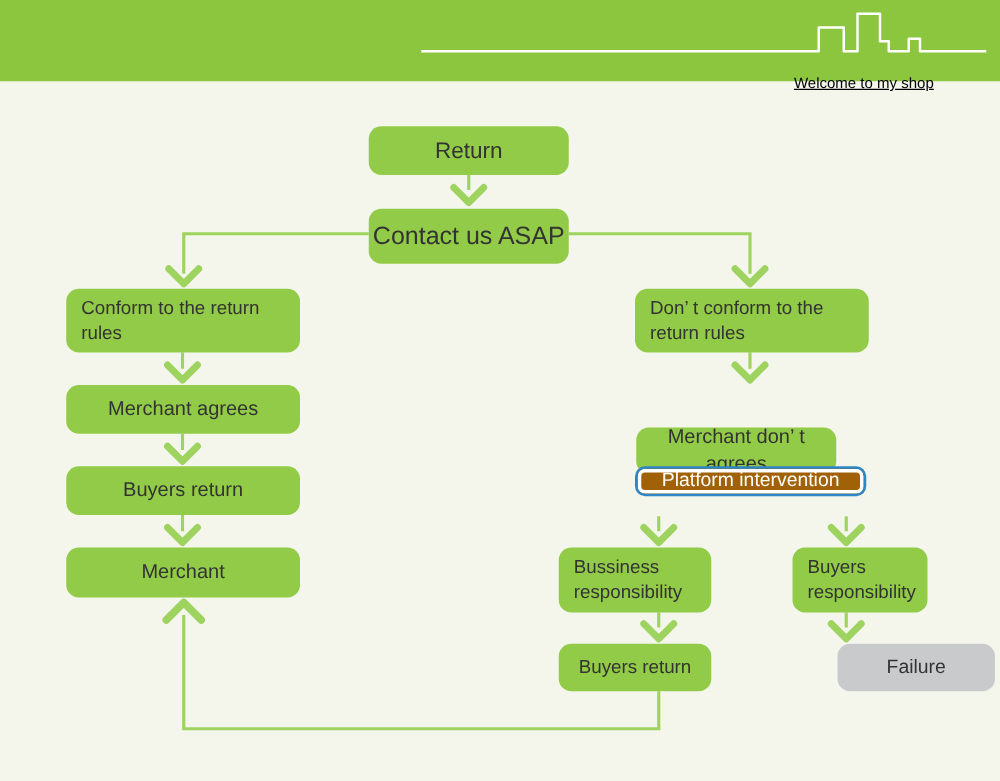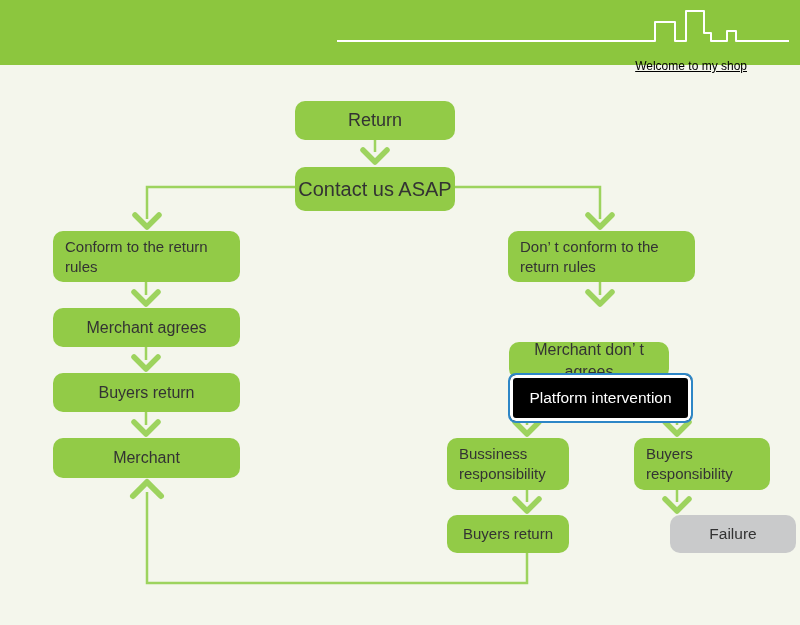--- a/index.html
+++ b/index.html
@@ -53,27 +53,27 @@
 
   .n-return            { left:295px; top:101px; width:160px; height:39px; font-size:18px; }
   .n-contact           { left:295px; top:167px; width:160px; height:44px; font-size:20px; }
   .n-conform           { left:53px;  top:231px; width:187px; height:51px; }
   .n-merchant-agrees   { left:53px;  top:308px; width:187px; height:39px; }
   .n-buyers-return-l   { left:53px;  top:373px; width:187px; height:39px; }
   .n-success           { left:53px;  top:438px; width:187px; height:40px; }
   .n-dont-conform      { left:508px; top:231px; width:187px; height:51px; }
   .n-merchant-dont     { left:509px; top:310px; width:160px; height:37px;margin-top:32px; }
   .n-platform {
-    left:508px; top:373px; width:185px; height:50px;
-    background:#000000; border:2px solid #2d86c6;
+    left:508px; top:373px; width:185px; height:24px;
+    background:#a16207; border:2px solid #2d86c6;
     box-shadow:inset 0 0 0 3px #ffffff;
     color:#ffffff; font-size:15.5px; border-radius:8px;
   }
   .n-business-resp     { left:447px; top:438px; width:122px; height:52px; padding-left:14px; }
-  .n-buyers-resp       { left:634px; top:438px; width:136px; height:52px; padding-left:14px; }
+  .n-buyers-resp       { left:634px; top:438px; width:108px; height:52px; padding-left:14px; }
   .n-buyers-return-r   { left:447px; top:515px; width:122px; height:38px; font-size:15px; }
   .n-failure           { left:634px; top:515px; width:126px; height:38px; background:#c9cacb; font-size:15.5px;margin-left:36px; }
 </style>
 </head>
 <body>
 
 <svg class="connectors" viewBox="0 0 800 625" xmlns="http://www.w3.org/2000/svg">
 
   <path class="line" d="M375 140 V152"></path>
   <path class="chev" d="M363 150 L375 162 L387 150"></path>

